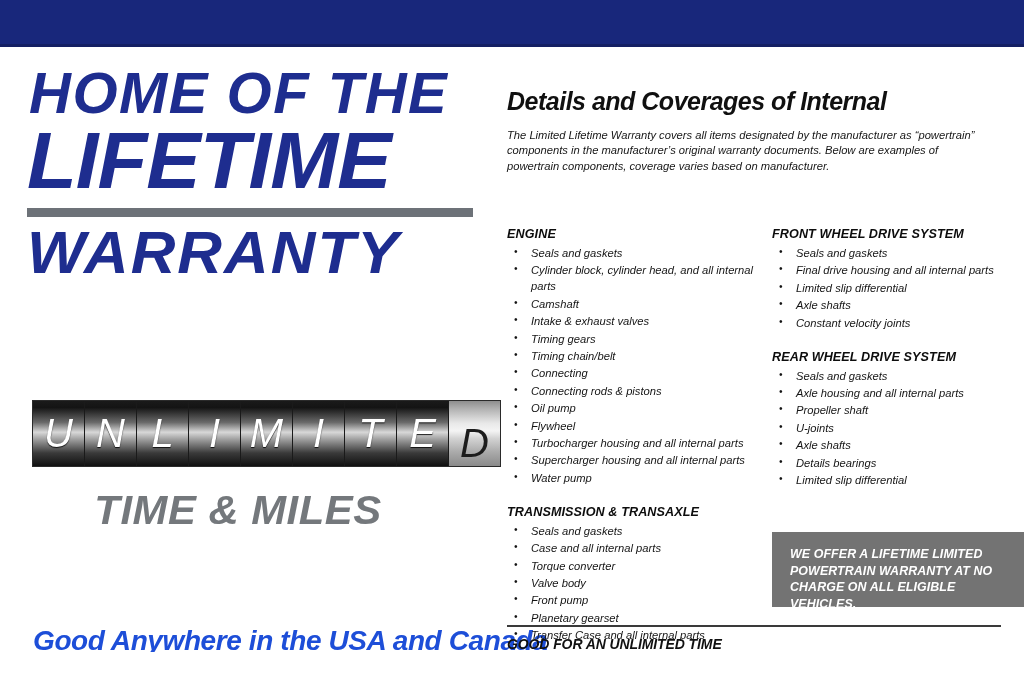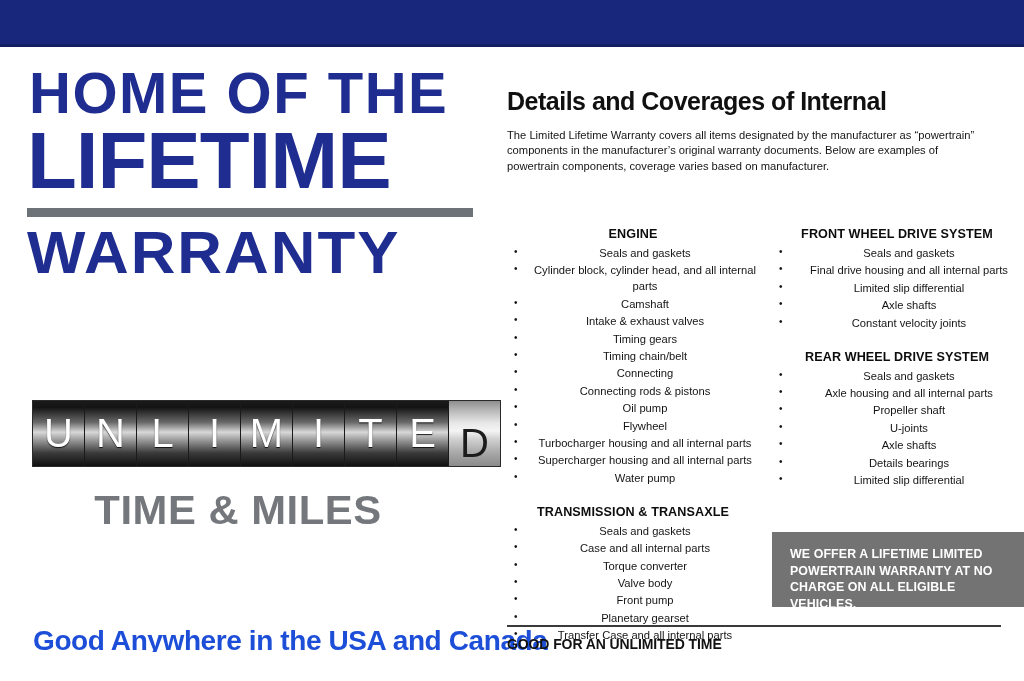--- a/index.html
+++ b/index.html
@@ -13,20 +13,21 @@
     font-family: "Liberation Sans", sans-serif;
     overflow: hidden;
     position: relative;
   }
   .page {
     position: relative;
     width: 1024px;
     height: 652px;
     background: #ffffff;
     overflow: hidden;
+    font-style: italic;
   }
 
   
   .top-band {
     position: absolute;
     left: 0; top: 0;
     width: 1024px;
     height: 44px;
     background: #18277b;
   }
@@ -205,36 +206,34 @@
 
   .section { margin-bottom: 18px; }
   .section-heading {
     font-size: 12.6px;
     font-weight: 700;
     color: #0d0d0d;
     letter-spacing: 0.1px;
     margin-bottom: 5px;
     font-family: "Liberation Sans", sans-serif;
     white-space: nowrap;
-    text-align: center;
   }
   ul.bullets {
     list-style: none;
     margin: 0;
     padding: 0;
   }
   ul.bullets li {
     position: relative;
     padding-left: 24px;
     font-size: 11.2px;
     line-height: 1.42;
     color: #141414;
     margin-bottom: 1.5px;
     font-family: "Liberation Sans", sans-serif;
-    text-align: center;
   }
   ul.bullets li::before {
     content: "\2022";
     position: absolute;
     left: 7px;
     top: -1px;
     font-size: 10px;
     color: #141414;
   }
 

